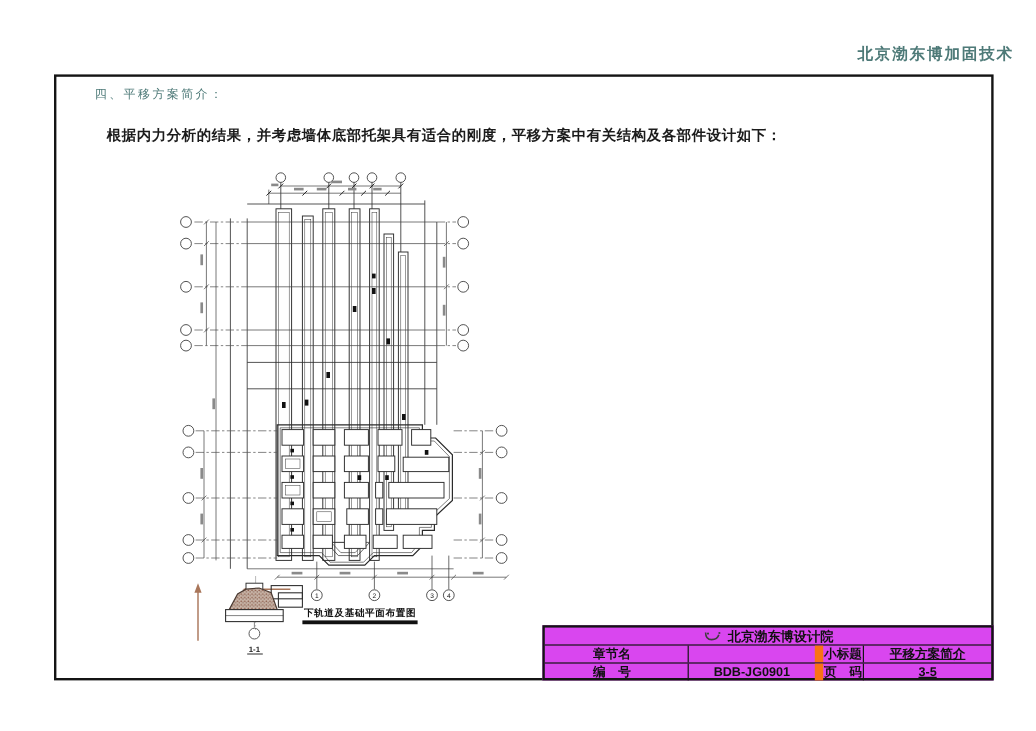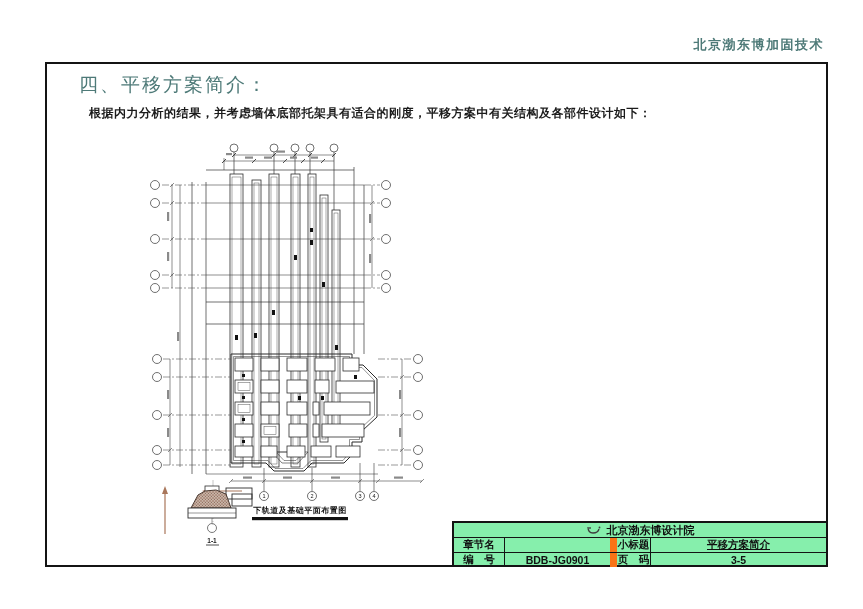--- a/index.html
+++ b/index.html
@@ -2,59 +2,59 @@
 <html><head>
 <meta charset="utf-8">
 <style>
   html,body{margin:0;padding:0;}
   body{
     width:863px;height:609px;position:relative;background:#ffffff;
     font-family:"Liberation Serif","DejaVu Serif",serif;
     overflow:hidden;
   }
   .company-header{
-    position:absolute;top:36px;right:39px;
+    position:absolute;top:36px;right:18px;
     font-size:13px;font-weight:bold;letter-spacing:1.5px;
     color:#4e7a78;
   }
   .page-frame{
     position:absolute;left:45px;top:62px;width:779px;height:501px;
     border:2px solid #141414;background:#fff;
   }
   .section-heading{
     position:absolute;left:32px;top:8px;
-    font-size:19px;color:#4e7a78;letter-spacing:2px;font-weight:normal;
+    font-size:10px;color:#4e7a78;letter-spacing:2px;font-weight:normal;
   }
   .paragraph{
     position:absolute;left:42px;top:41px;width:740px;
     font-size:12px;font-weight:bold;color:#1b1b1b;letter-spacing:.5px;
     font-family:"Liberation Sans","DejaVu Sans",sans-serif;
   }
   .drawing-svg{position:absolute;left:95px;top:76px;}
   
   .title-block{
     position:absolute;right:-2px;bottom:-2px;width:376px;height:46px;
-    border:2px solid #141414;background:#86efac;
+    border:2px solid #141414;background:#d946ef;
     font-family:"Liberation Sans","DejaVu Sans",sans-serif;
     display:flex;flex-direction:column;box-sizing:border-box;
   }
   .tb-row1{
     height:14px;display:flex;align-items:center;justify-content:center;
     gap:5px;font-size:11px;font-weight:bold;color:#111;flex:0 0 14px;
   }
   .tb-grid{flex:1;display:flex;flex-direction:column;border-top:1px solid #141414;}
-  .tb-row{flex:1;display:flex;}
+  .tb-row{flex:1;display:flex;padding-left:31px;}
   .tb-row + .tb-row{border-top:1px solid #141414;}
   .tb-cell{
     display:flex;align-items:center;justify-content:center;
     font-size:10.5px;font-weight:bold;color:#111;box-sizing:border-box;
     white-space:nowrap;overflow:hidden;
   }
   .tb-c1{width:50px;}
-  .tb-c2{width:106px;border-left:1px solid #141414;}
+  .tb-c2{width:106px;border-left:1px solid #141414;margin-left:38px;}
   .tb-c3{width:40px;border-left:7px solid #f97316;}
   .tb-c4{flex:1;border-left:1px solid #141414;text-decoration:underline;}
   .logo-svg{display:block;}
 </style>
 </head>
 <body>
 
 <div class="company-header">北京渤东博加固技术</div>
 
 <div class="page-frame">

